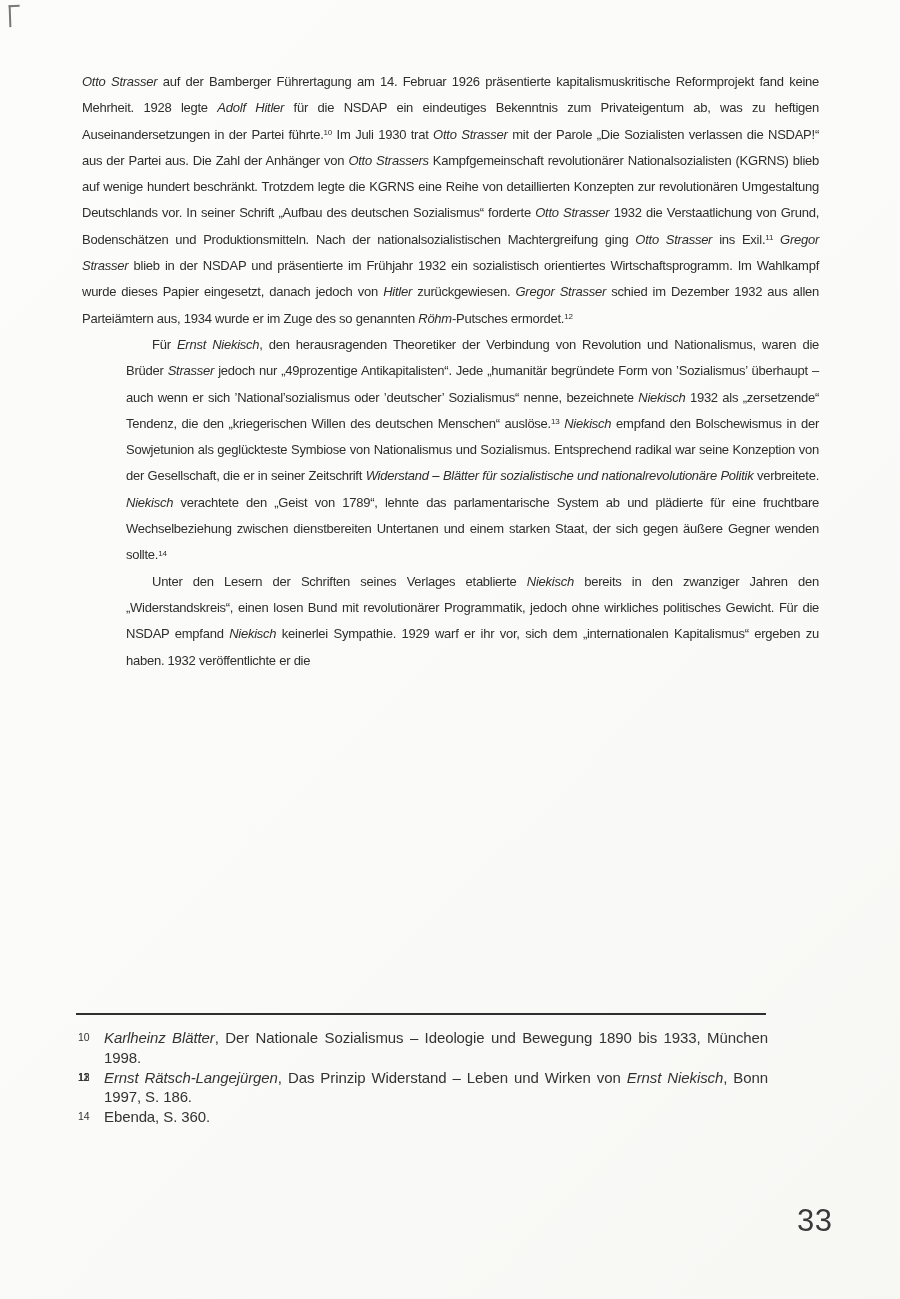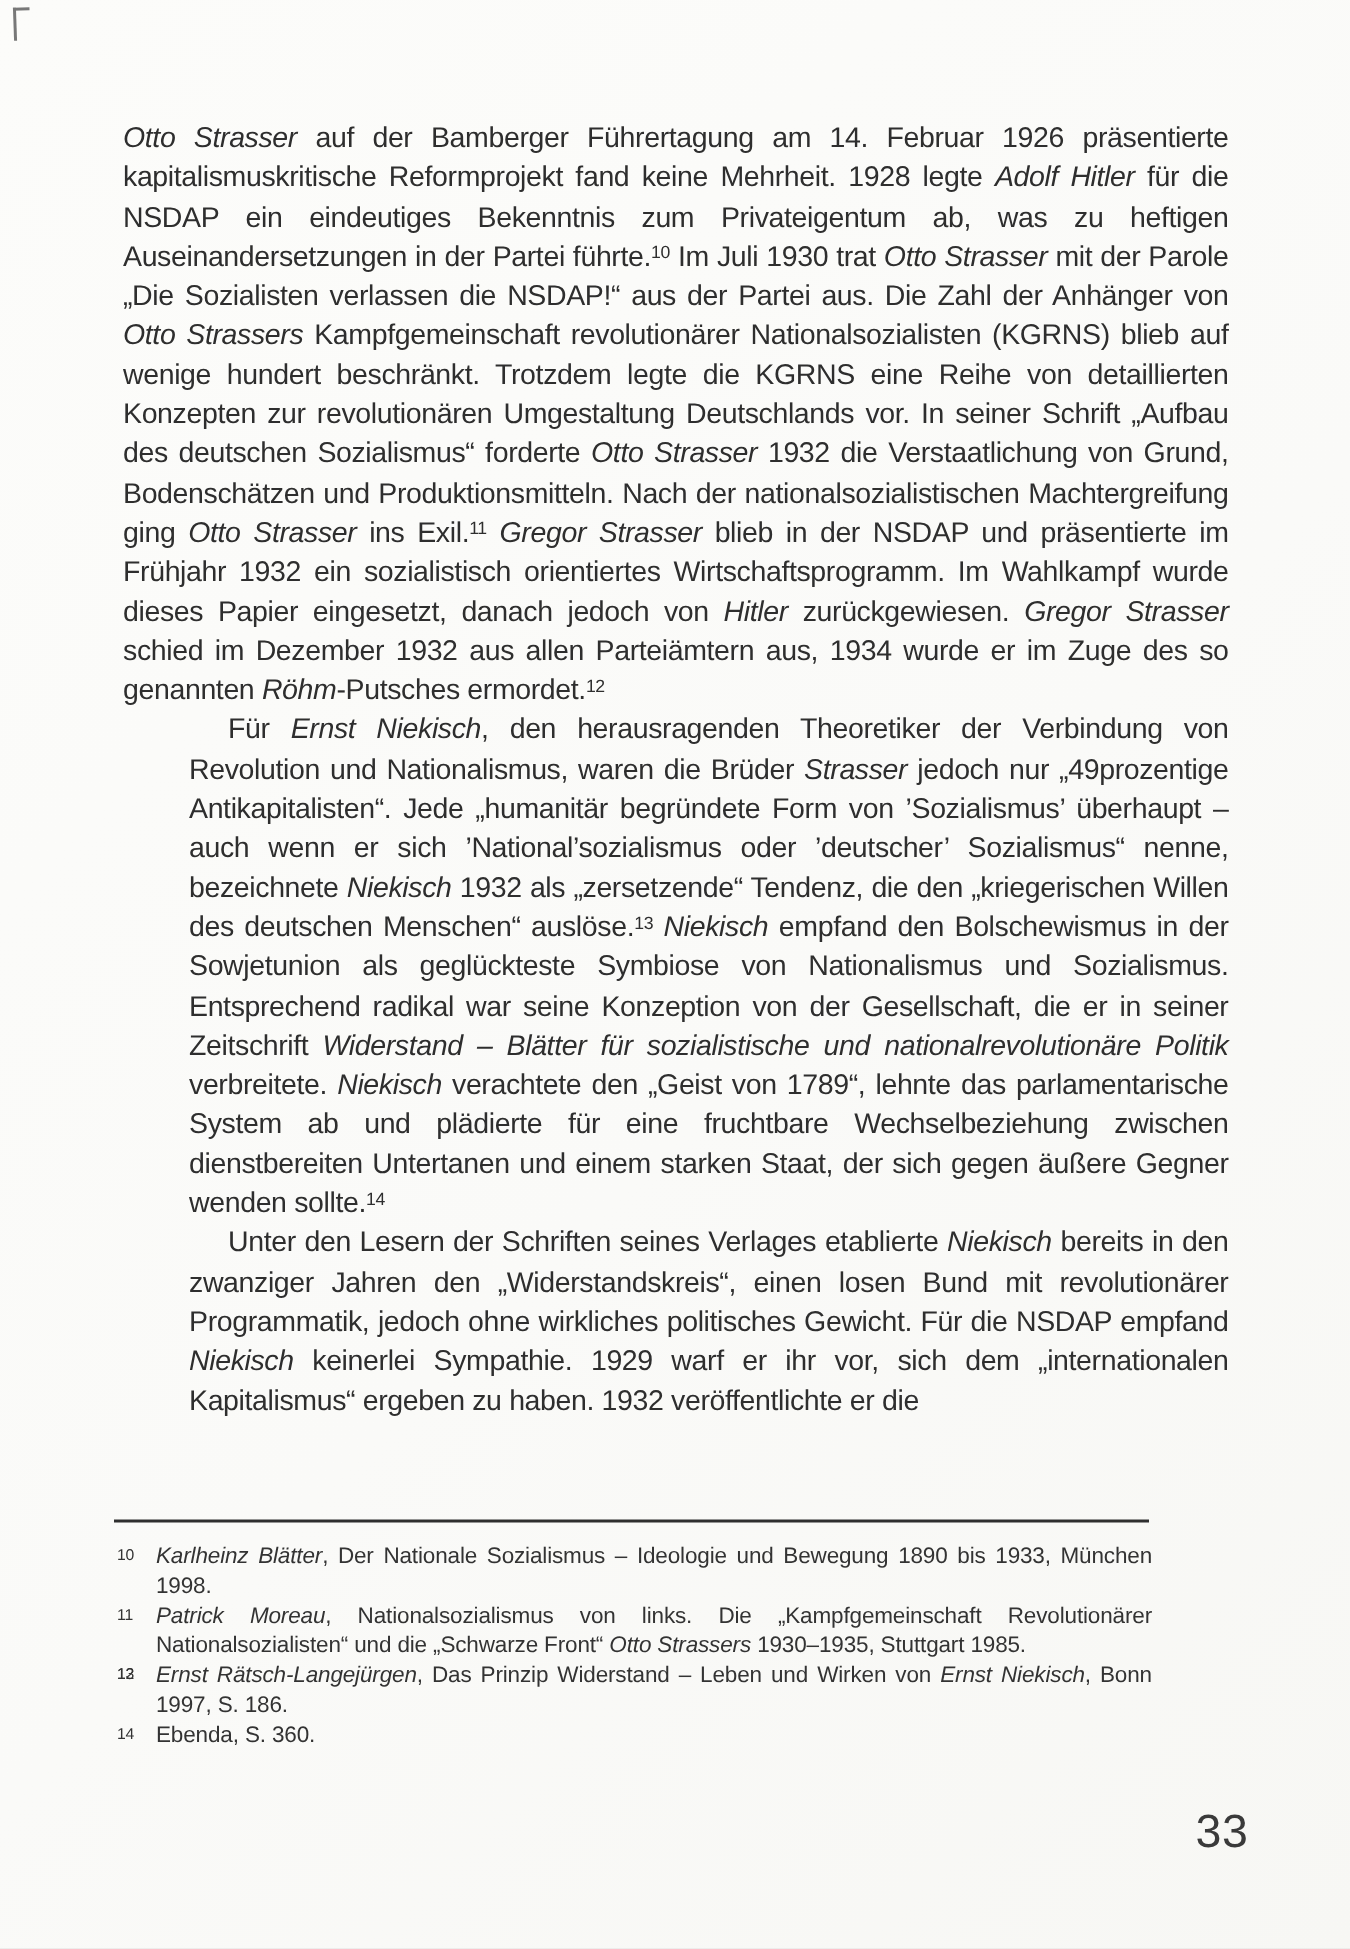--- a/index.html
+++ b/index.html
@@ -24,23 +24,23 @@
     width: 9px;
     height: 20px;
     border-left: 2px solid #4d4d4d;
     border-top: 2px solid #4d4d4d;
     opacity: 0.75;
     transform: rotate(-2deg);
   }
   .body-text {
     position: absolute;
     left: 82px;
-    top: 80px;
+    top: 69px;
     width: 737px;
-    font-size: 19px;
+    font-size: 13px;
     line-height: 26.3px;
     letter-spacing: -0.25px;
     text-align: justify;
     hyphens: auto;
     -webkit-hyphens: auto;
   }
   .para {
     margin: 0;
   }
   .para.indent {
@@ -107,21 +107,21 @@
   </div>
 
   <div class="footnotes">
     <div class="fn-rule"></div>
 
     <div class="footnote">
       <span class="fn-num">10</span><span class="fn-text"><i>Karlheinz Blätter</i>, Der Nationale Sozialismus – Ideologie und Bewegung 1890 bis 1933, München 1998.</span>
     </div>
 
     <div class="footnote">
-      <span class="fn-num">11</span><span class="fn-text"><i>Patrick Moreau</i>, Nationalsozialismus von links. Die „Kampfgemeinschaft Revolutionärer Nationalsozialisten“ und die „Schwarze Front“ <i>Otto Strassers</i> 1930–1935, Stuttgart 1985.</span>
+      <span class="fn-num">11</span>
     </div>
 
     <div class="footnote">
       <span class="fn-num">12</span>
     </div>
 
     <div class="footnote">
       <span class="fn-num">13</span><span class="fn-text"><i>Ernst Rätsch-Langejürgen</i>, Das Prinzip Widerstand – Leben und Wirken von <i>Ernst Niekisch</i>, Bonn 1997, S. 186.</span>
     </div>
 

